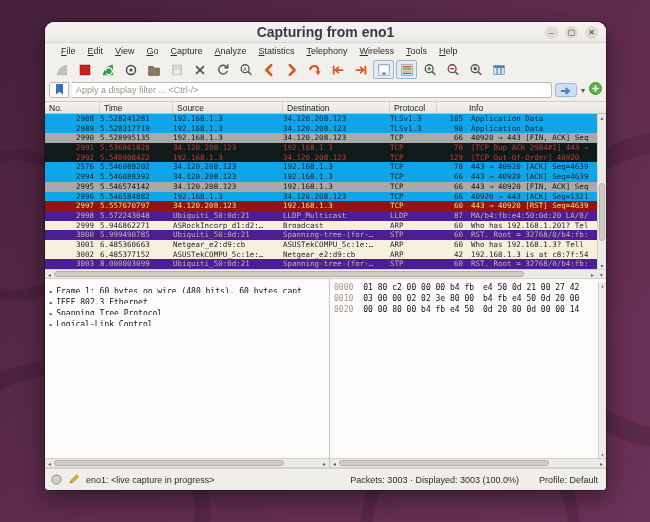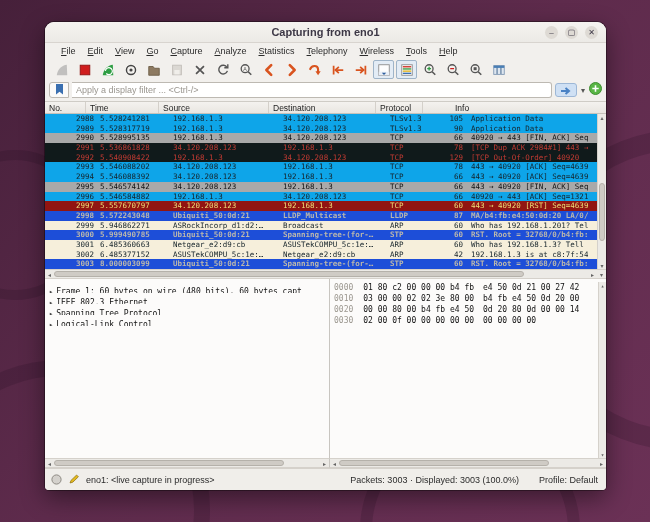--- a/index.html
+++ b/index.html
@@ -18,21 +18,21 @@
 
   
   #win {
     position:absolute; left:45px; top:22px; width:561px; height:468px;
     background:#f2f0ed; border-radius:9px 9px 4px 4px;
     box-shadow:0 8px 24px rgba(0,0,0,0.45), 0 0 0 1px rgba(0,0,0,0.35);
     display:flex; flex-direction:column; overflow:hidden;
   }
   
   .titlebar { height:21px; background:linear-gradient(#f5f3f0,#eceae6); display:flex; align-items:center; position:relative; flex:0 0 auto; border-bottom:1px solid #d8d4cf; }
-  .title { position:absolute; left:0; right:0; text-align:center; font-size:11px; font-weight:bold; color:#3d3846; }
+  .title { position:absolute; left:0; right:0; text-align:center; font-size:14px; font-weight:bold; color:#3d3846; }
   .winbtns { margin-left:auto; display:flex; gap:7px; padding-right:8px; z-index:2; }
   .winbtn { width:13px; height:13px; border-radius:50%; background:#dedad4; color:#3d3846; font-size:8px; line-height:13px; text-align:center; cursor:default; }
   
   .menubar { height:15px; display:flex; align-items:center; padding-left:10px; font-size:9px; color:#2c2c2c; flex:0 0 auto; }
   .menu-item { padding:0 6px; }
   .menu-item u { text-decoration:underline; }
   
   .toolbar { height:23px; display:flex; align-items:center; gap:2px; padding-left:6px; flex:0 0 auto; }
   .tbtn { width:21px; height:19px; display:flex; align-items:center; justify-content:center; border:1px solid transparent; border-radius:2px; }
   .tbtn svg { width:14px; height:14px; }
@@ -42,33 +42,33 @@
   .filterbar { height:20px; display:flex; align-items:center; gap:3px; padding:0 4px 2px 4px; flex:0 0 auto; }
   .bookmark-btn { width:20px; height:16px; background:#fbfaf9; border:1px solid #bdb9b2; border-radius:3px 0 0 3px; display:flex; align-items:center; justify-content:center; }
   .filter-input { flex:1; height:16px; border:1px solid #bdb9b2; border-left:none; background:#ffffff; font-size:9px; padding:0 4px; color:#222; border-radius:0 3px 3px 0; font-family:"Liberation Sans",sans-serif; }
   .filter-input::placeholder { color:#9a968f; }
   .apply-btn { width:22px; height:14px; background:#cfe0f4; border:1px solid #9db7d6; border-radius:3px; display:flex; align-items:center; justify-content:center; }
   .caret { font-size:8px; color:#555; padding:0 1px; }
   .plus-btn { width:13px; height:13px; display:flex; align-items:center; justify-content:center; }
   
   .cols { height:13px; display:flex; background:linear-gradient(#f4f2ef,#e9e6e1); border-top:1px solid #cfccc6; border-bottom:1px solid #c6c2bb; font-size:8.5px; color:#1d1d1d; flex:0 0 auto; }
   .cols > div { padding:1px 0 0 4px; border-right:1px solid #d4d0ca; overflow:hidden; white-space:nowrap; }
-  .c-no{width:41px;} .c-time{width:73px;} .c-src{width:110px;} .c-dst{width:107px;} .c-proto{width:47px;} .c-len{width:28px;margin-top:23px;} .c-info{flex:1; border-right:none !important;}
+  .c-no{width:55px;} .c-time{width:73px;} .c-src{width:110px;} .c-dst{width:107px;} .c-proto{width:47px;} .c-len{width:28px;margin-top:23px;} .c-info{flex:1; border-right:none !important;}
   
   .plist { height:155px; background:#ffffff; position:relative; overflow:hidden; flex:0 0 auto; display:flex; }
   .rows { flex:1; overflow:hidden; font-family:"DejaVu Sans Mono", monospace; font-size:7.5px; }
   .prow { display:flex; height:9.7px; line-height:9.7px; white-space:nowrap; }
   .prow > span { overflow:hidden; flex:0 0 auto; }
   .s-no{width:55px; text-align:right; padding-right:6px;} .s-time{width:73px;} .s-src{width:110px;} .s-dst{width:107px;} .s-proto{width:47px;} .s-len{width:28px; text-align:right; padding-right:2px;} .s-info{flex:1 1 auto; padding-left:6px;}
   .cl-tcp { background:#0ea5e9; color:#15232a; }
   .cl-synfin { background:#a9a9a9; color:#121212; }
   .cl-bad { background:#101a1b; color:#c23b33; }
   .cl-rst { background:#911511; color:#eedf78; }
   .cl-arp { background:#f6efdb; color:#15232a; }
-  .cl-faded { background:#1d4ed8; color:#bcb8ab;font-weight:bold; }
+  .cl-faded { background:#4c1d95; color:#bcb8ab; }
   
   .vscroll { width:9px; background:#eceae6; border-left:1px solid #d5d1cb; display:flex; flex-direction:column; font-size:6px; color:#666; text-align:center; }
   .vthumb { background:#cfcbc5; border:1px solid #b5b1aa; border-radius:3px; margin:1px; }
   .hscroll { height:10px; background:#eceae6; border-top:1px solid #d5d1cb; border-bottom:1px solid #d5d1cb; display:flex; align-items:center; font-size:6px; color:#666; flex:0 0 auto; }
   .hthumb { height:6px; background:#cfcbc5; border:1px solid #b5b1aa; border-radius:3px; }
   .sarrow { width:9px; text-align:center; flex:0 0 auto; }
   
   .panes { flex:1 1 auto; display:flex; overflow:hidden; }
   .detail { width:285px; background:#fcfbfa; border-right:1px solid #c8c5c0; font-family:"DejaVu Sans Mono", monospace; font-size:8px; color:#111; padding:3px 0 0 2px; overflow:hidden; }
   .dline { height:11px; line-height:19px; white-space:nowrap; overflow:hidden; }
@@ -366,21 +366,21 @@
         <div class="prow cl-bad">
           <span class="s-no">2992</span>
           <span class="s-time">5.540908422</span>
           <span class="s-src">192.168.1.3</span>
           <span class="s-dst">34.120.208.123</span>
           <span class="s-proto">TCP</span>
           <span class="s-len">129</span>
           <span class="s-info">[TCP Out-Of-Order] 40920</span>
         </div>
         <div class="prow cl-tcp">
-          <span class="s-no">2993</span>
+          <span class="s-no">2576</span>
           <span class="s-time">5.546088202</span>
           <span class="s-src">34.120.208.123</span>
           <span class="s-dst">192.168.1.3</span>
           <span class="s-proto">TCP</span>
           <span class="s-len">78</span>
           <span class="s-info">443 → 40920 [ACK] Seq=4639</span>
         </div>
         <div class="prow cl-tcp">
           <span class="s-no">2994</span>
           <span class="s-time">5.546088392</span>
@@ -491,21 +491,20 @@
         <div class="dline"><span class="tri">▸</span><span>Frame 1: 60 bytes on wire (480 bits), 60 bytes capt</span></div>
         <div class="dline"><span class="tri">▸</span><span>IEEE 802.3 Ethernet</span></div>
         <div class="dline"><span class="tri">▸</span><span>Spanning Tree Protocol</span></div>
         <div class="dline"><span class="tri">▸</span><span>Logical-Link Control</span></div>
       </div>
     <div class="hexpane">
       <div class="hexlines" id="hexlines">
           <div class="hline"><span class="hoff">0000</span><span class="hl">01 80 c2 00 00 00 b4 fb</span><span class="hr">e4 50 0d 21 00 27 42</span></div>
           <div class="hline"><span class="hoff">0010</span><span class="hl">03 00 00 02 02 3e 80 00</span><span class="hr">b4 fb e4 50 0d 20 00</span></div>
           <div class="hline"><span class="hoff">0020</span><span class="hl">00 00 80 00 b4 fb e4 50</span><span class="hr">0d 20 80 0d 00 00 14</span></div>
-          <div class="hline"><span class="hoff">0030</span><span class="hl">02 00 0f 00 00 00 00 00</span><span class="hr">00 00 00 00</span></div>
         </div>
       <div class="vscroll" style="width:8px">
         <span>▴</span>
         <span style="margin-top:auto">▾</span>
       </div>
     </div>
   </div>
 
   <div class="bstrip">
     <div class="hscroll" style="width:285px; border-right:1px solid #c8c5c0;">

